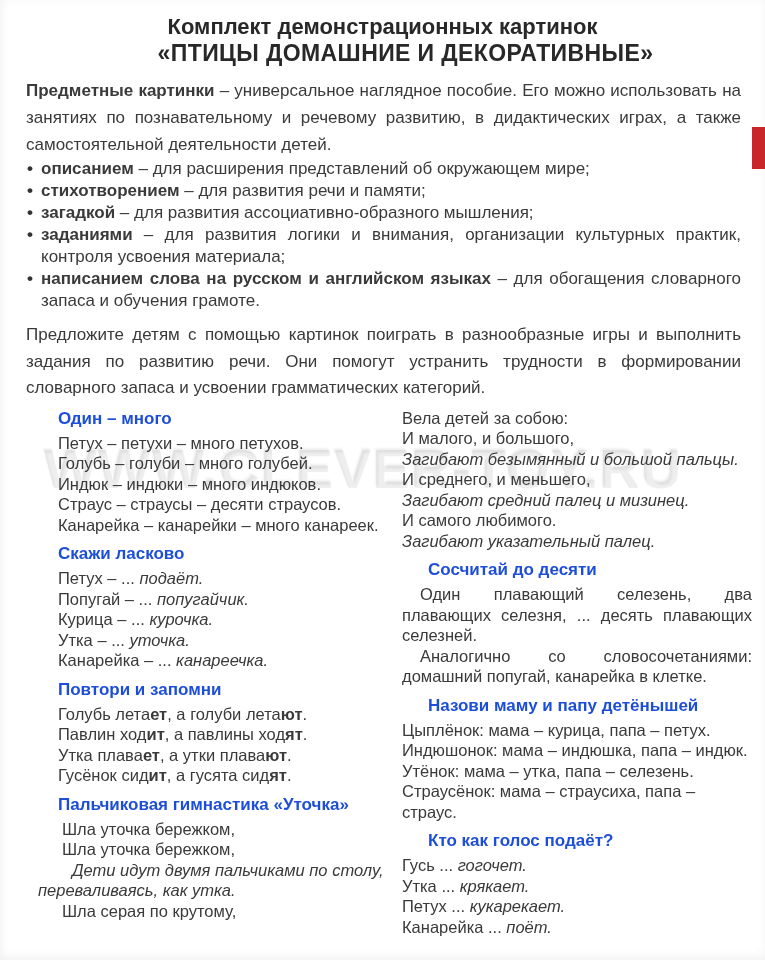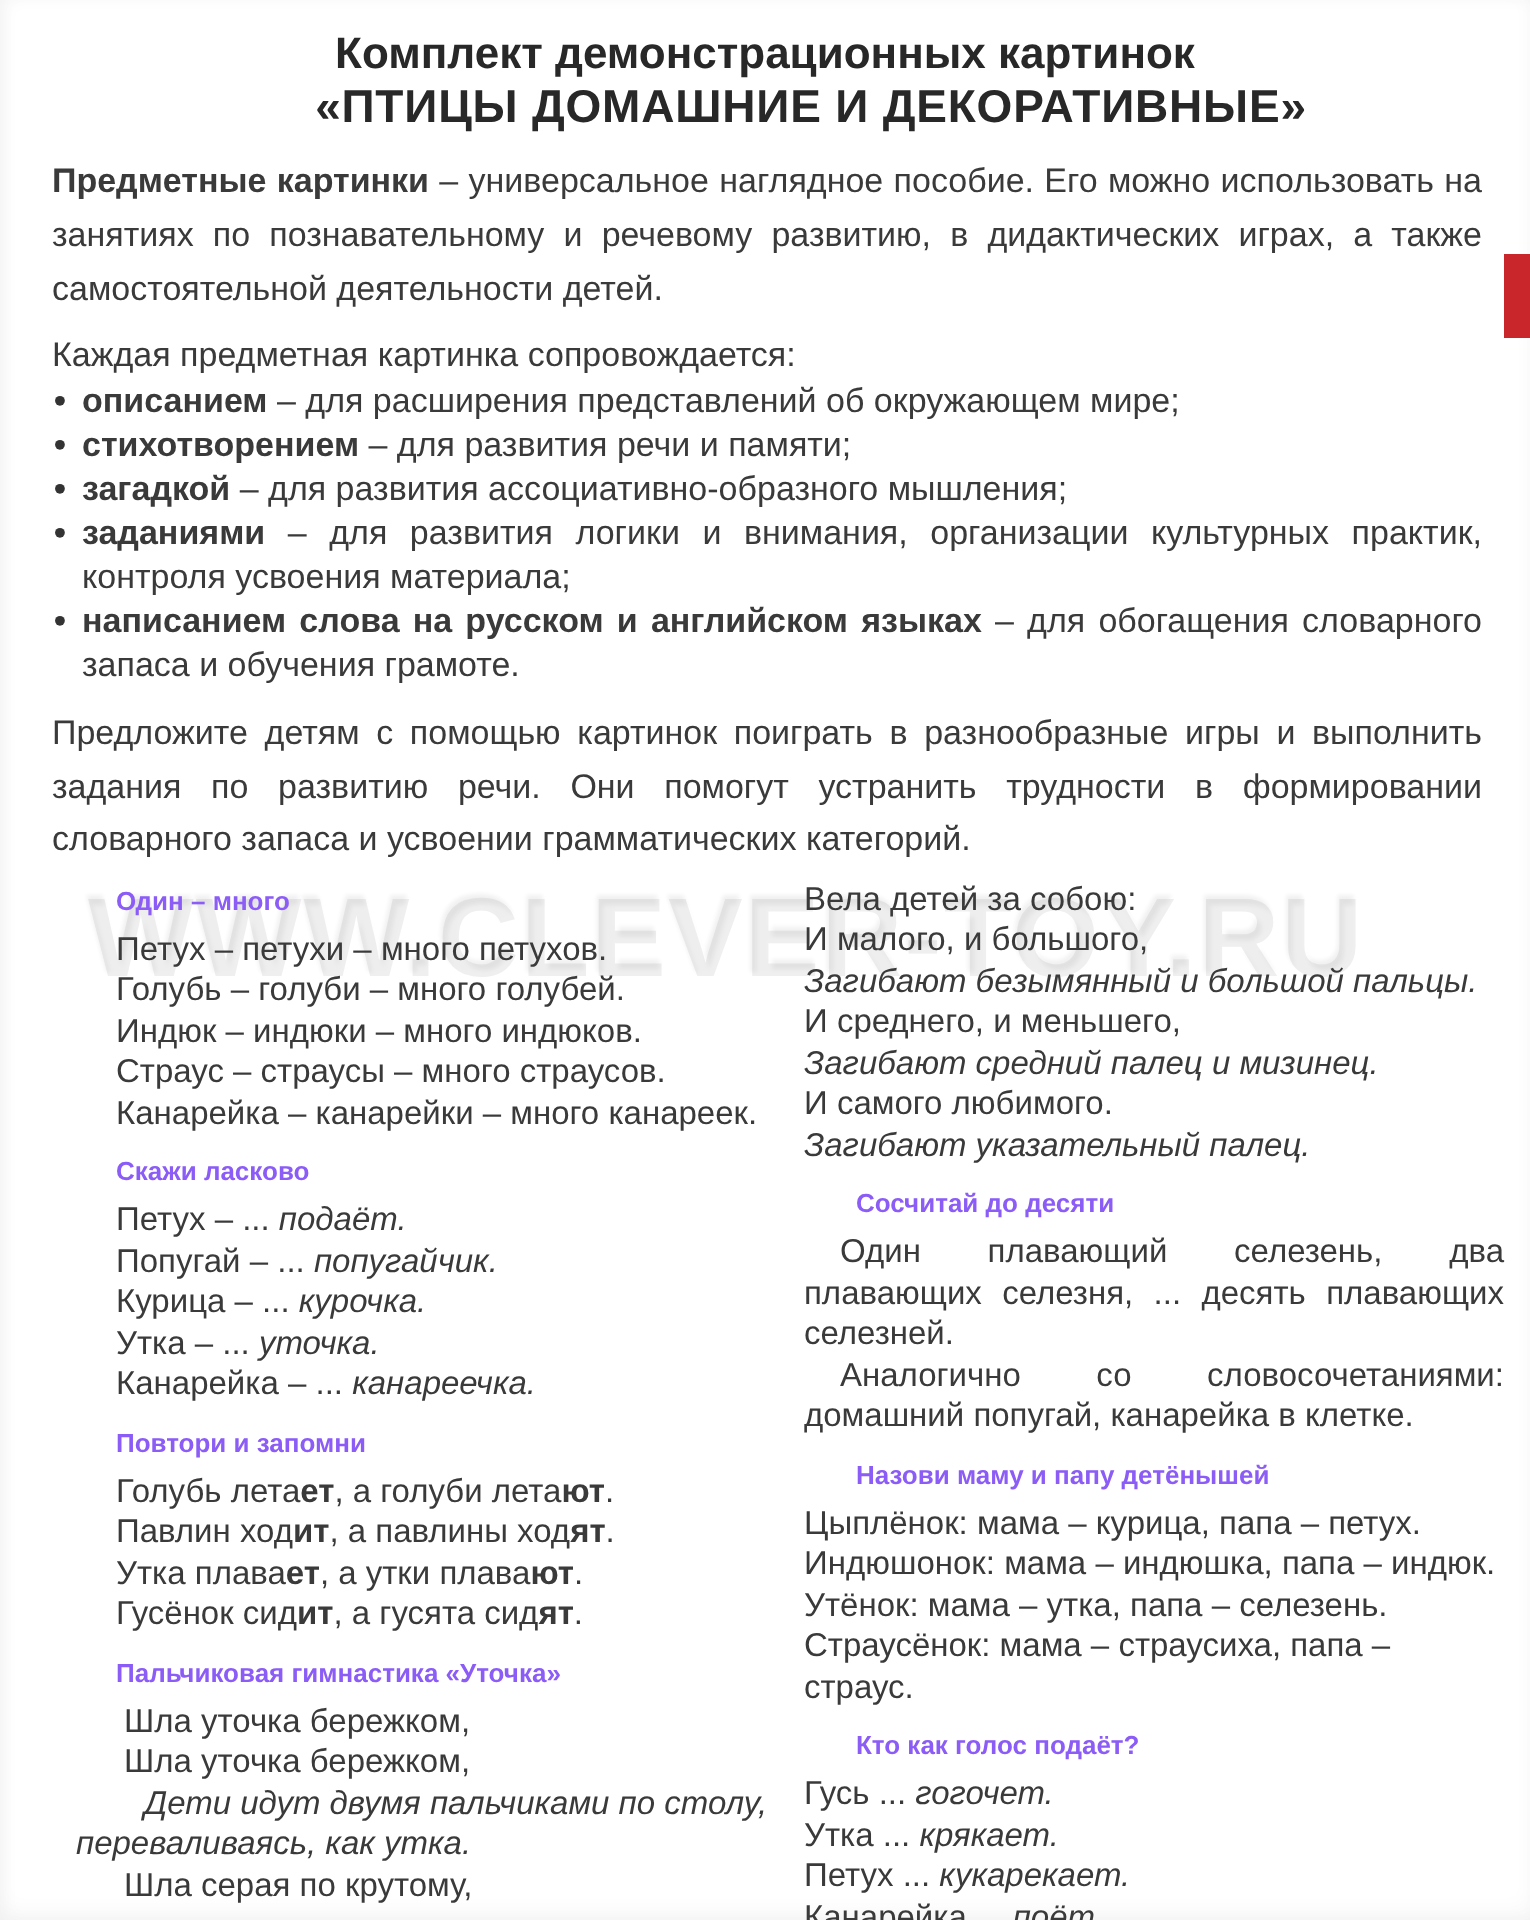--- a/index.html
+++ b/index.html
@@ -16,21 +16,21 @@
   #bullets-lead{margin-top:8px;line-height:24px;text-align:left;}
   ul#bullets{list-style:none;margin:0 24px 0 26px;padding:0;font-size:17px;line-height:22px;text-align:justify;}
   ul#bullets li{position:relative;padding-left:15px;}
   ul#bullets li::before{content:"\2022";position:absolute;left:1px;top:0;font-weight:700;color:#333;}
   #p3{margin-top:10px;line-height:26.5px;}
   .cols{display:flex;margin-top:6px;position:relative;z-index:2;}
   .col{font-size:16.5px;}
   .col-left{margin-left:58px;width:338px;}
   .col-right{margin-left:6px;width:350px;}
   .section{margin:0;}
-  .sec-h{font-size:13px;font-weight:700;color:#8b5cf6;margin:8px 0 4px;line-height:21px;}
+  .sec-h{font-size:17px;font-weight:700;color:#1d4ed8;margin:8px 0 4px;line-height:21px;}
   .section:first-child .sec-h{margin-top:0;}
   .col-right .sec-h{margin-left:26px;}
   .line{line-height:20.5px;}
   .col-left .line{line-height:20.5px;}
   .line.ind{margin-left:4px;}
   .line.para-ind{text-indent:18px;text-align:justify;}
   .line.para-hang{margin-left:-20px;text-indent:34px;}
   .b{font-weight:700;}
   .i{font-style:italic;}
   .watermark{
@@ -48,41 +48,40 @@
 
   <div class="red-tab" style="background: rgb(201, 38, 44);"></div>
 
   <div class="watermark">WWW.CLEVER-TOY.RU</div>
 
   <h1 class="title" id="title1">Комплект демонстрационных картинок</h1>
   <h1 class="title" id="title2">«ПТИЦЫ ДОМАШНИЕ И ДЕКОРАТИВНЫЕ»</h1>
 
   <p class="bodytext" id="p1"><span class="b">Предметные картинки</span><span> – универсальное наглядное пособие. Его можно использовать на занятиях по познавательному и речевому развитию, в дидактических играх, а также самостоятельной деятельности детей.</span></p>
 
-  <p class="bodytext" id="bullets-lead">Каждая предметная картинка сопровождается:</p>
 
   <ul id="bullets">
       <li><span class="b">описанием</span><span> – для расширения представлений об окружающем мире;</span></li>
       <li><span class="b">стихотворением</span><span> – для развития речи и памяти;</span></li>
       <li><span class="b">загадкой</span><span> – для развития ассоциативно-образного мышления;</span></li>
       <li><span class="b">заданиями</span><span> – для развития логики и внимания, организации культурных практик, контроля усвоения материала;</span></li>
       <li><span class="b">написанием слова на русском и английском языках</span><span> – для обогащения словарного запаса и обучения грамоте.</span></li>
     </ul>
 
   <p class="bodytext" id="p3">Предложите детям с помощью картинок поиграть в разнообразные игры и выполнить задания по развитию речи. Они помогут устранить трудности в формировании словарного запаса и усвоении грамматических категорий.</p>
 
   <div class="cols">
     <div class="col col-left">
       <div id="left-sections">
           <div class="section">
             <div class="sec-h">Один – много</div>
             <div class="line"><span>Петух – петухи – много петухов.</span></div>
             <div class="line"><span>Голубь – голуби – много голубей.</span></div>
             <div class="line"><span>Индюк – индюки – много индюков.</span></div>
-            <div class="line"><span>Страус – страусы – много страусов.</span></div>
+            <div class="line"><span>Страус – страусы – десяти страусов.</span></div>
             <div class="line"><span>Канарейка – канарейки – много канареек.</span></div>
           </div>
           <div class="section">
             <div class="sec-h">Скажи ласково</div>
             <div class="line"><span>Петух – ... </span><span class="i">подаёт.</span></div>
             <div class="line"><span>Попугай – ... </span><span class="i">попугайчик.</span></div>
             <div class="line"><span>Курица – ... </span><span class="i">курочка.</span></div>
             <div class="line"><span>Утка – ... </span><span class="i">уточка.</span></div>
             <div class="line"><span>Канарейка – ... </span><span class="i">канареечка.</span></div>
           </div>

